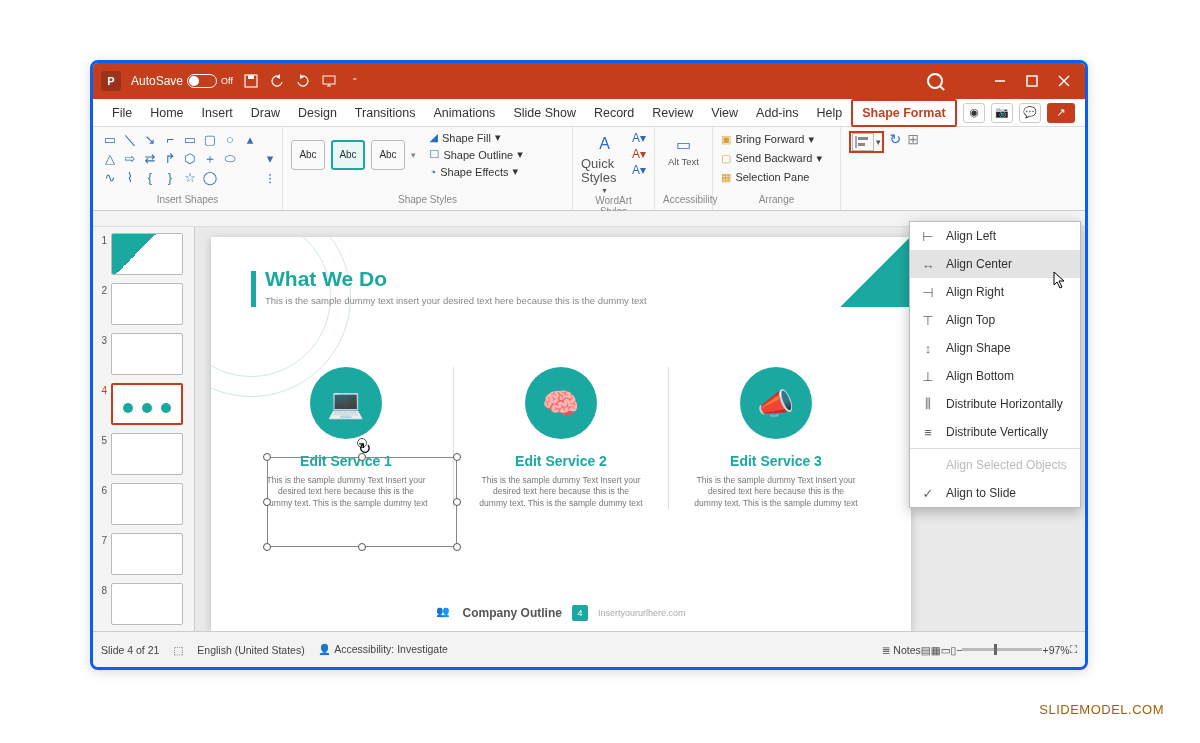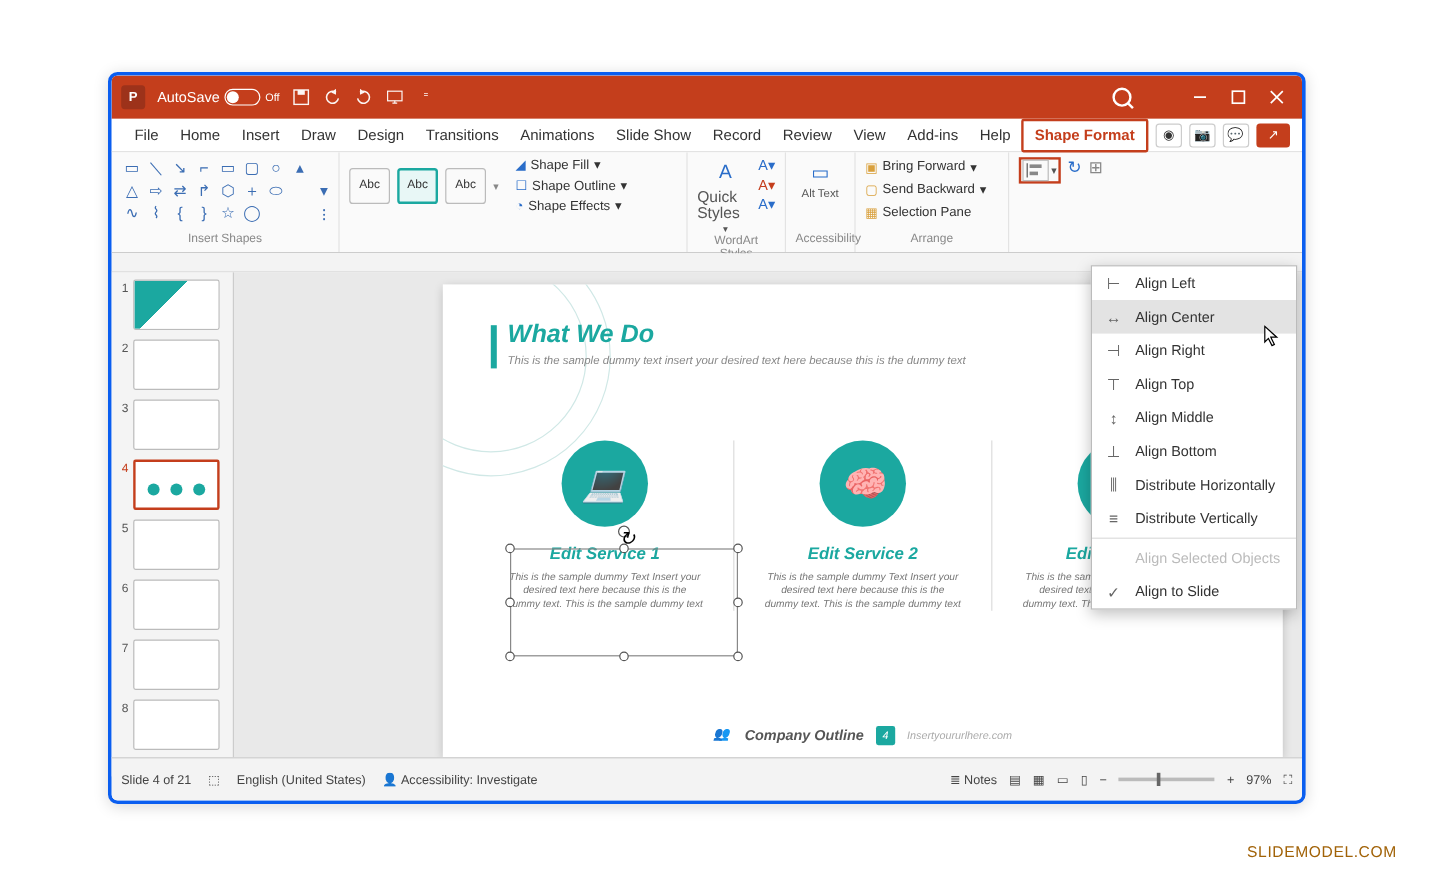--- a/index.html
+++ b/index.html
@@ -53,21 +53,21 @@
 
   
   .main { display:flex; height:calc(100% - 36px - 28px - 84px - 16px - 20px); background:#e9e9e9; position:relative;}
   .thumbs { width:102px; background:#f4f4f4; border-right:1px solid #ccc; overflow:hidden; padding:6px 4px; }
   .thumb-row { display:flex; align-items:flex-start; gap:4px; margin-bottom:8px; }
   .thumb-num { width:10px; font-size:10px; color:#555; text-align:right; padding-top:2px;}
   .thumb { width:72px; height:42px; background:#fff; border:1px solid #bbb; border-radius:2px; position:relative; overflow:hidden;}
   .thumb.active { border:2px solid #c43e1c; }
   .thumb-num.active { color:#c43e1c; }
 
-  .canvas-wrap { flex:1; display:flex; align-items:flex-start; justify-content:flex-end; padding:10px 16px; overflow:hidden; position:relative;font-style:italic;}
+  .canvas-wrap { flex:1; display:flex; align-items:flex-start; justify-content:flex-start; padding:10px 16px; overflow:hidden; position:relative;}
   .slide { width:700px; height:394px; background:#fff; box-shadow:0 2px 8px rgba(0,0,0,0.2); position:relative; overflow:hidden;}
   .corner-tri { position:absolute; right:0; top:0; width:70px; height:70px; background:linear-gradient(135deg, transparent 49%, #1ba8a0 50%);}
   .circle-deco { position:absolute; left:-60px; top:-40px; width:200px; height:200px; border:1px solid #d0e8e6; border-radius:50%; }
   .slide-title-bar { position:absolute; left:40px; top:34px; width:5px; height:36px; background:#1ba8a0;}
   .slide-title { position:absolute; left:54px; top:30px; font-size:21px; font-weight:700; color:#1ba8a0;}
   .slide-sub { position:absolute; left:54px; top:58px; font-size:9.5px; color:#888;}
   .services { position:absolute; left:40px; top:130px; width:620px; display:flex; justify-content:space-between;}
   .service { width:190px; text-align:center; }
   .service-icon { width:72px; height:72px; background:#1ba8a0; border-radius:50%; margin:0 auto 14px; display:flex; align-items:center; justify-content:center; color:#fff; font-size:30px;}
   .service-h { font-size:14px; font-weight:700; color:#1ba8a0; margin-bottom:6px;}
@@ -85,21 +85,21 @@
   .dropdown { position:absolute; right:4px; top:158px; width:172px; background:#fff; border:1px solid #bbb; box-shadow:0 4px 12px rgba(0,0,0,0.25); z-index:50; font-size:12px; }
   .dd-item { height:28px; display:flex; align-items:center; gap:10px; padding:0 10px; color:#333;}
   .dd-item:hover, .dd-item.hover { background:#e3e3e3;}
   .dd-sep { height:1px; background:#ddd; margin:2px 0;}
   .dd-item.disabled { color:#bbb;}
   .dd-ico { width:16px; height:16px; display:flex; align-items:center; justify-content:center; color:#666; font-size:13px;}
   .dd-check::before { content:"✓"; }
 
   
   .statusbar { position:absolute; bottom:0; left:0; right:0; height:36px; background:#f3f3f3; border-top:1px solid #ccc; display:flex; align-items:center; font-size:10.5px; color:#444; padding:0 8px; gap:14px;}
-  .status-right { margin-left:auto; display:flex; align-items:center; gap:10px;}
+  .status-right { margin-left:auto; display:flex; align-items:center; gap:0;}
   .zoom-slider { width:80px; height:3px; background:#bbb; position:relative;}
   .zoom-slider::after { content:""; position:absolute; left:40%; top:-4px; width:3px; height:11px; background:#666;}
 
   .watermark { position:absolute; right:36px; bottom:26px; font-size:13px; color:#a16207; letter-spacing:0.5px;}
   .cursor-arrow { position:absolute; width:14px; height:18px; z-index:60;}
 </style>
 </head>
 <body>
 
 <div class="outer-frame">
@@ -216,20 +216,21 @@
         <div class="style-box">Abc</div>
         <div class="style-box sel">Abc</div>
         <div class="style-box">Abc</div>
         <div style="font-size:9px;color:#888;">▾</div>
         <div class="style-opts">
           <div class="opt-row"><span style="color:#2a6dc9;">◢</span><span>Shape Fill</span> ▾</div>
           <div class="opt-row"><span style="color:#2a6dc9;">☐</span><span>Shape Outline</span> ▾</div>
           <div class="opt-row"><span style="color:#2a6dc9;">◔</span><span>Shape Effects</span> ▾</div>
         </div>
       </div>
+      <div class="rgroup-label">Shape Styles</div>
     </div>
 
     <div class="rgroup" style="width:82px;">
       <div style="display:flex; gap:4px; align-items:flex-start;">
         <div class="wa-col">
           <div class="wa-icon">A</div>
           <div style="font-size:13px;line-height:1.1;">Quick Styles</div>
           <div style="font-size:8px;">▾</div>
         </div>
         <div style="display:flex;flex-direction:column;gap:2px;font-size:12px;color:#2a6dc9;">
@@ -389,21 +390,21 @@
     <div class="dd-item">
         <span class="dd-ico">⊣</span>
         <span>Align Right</span>
       </div>
     <div class="dd-item">
         <span class="dd-ico">⊤</span>
         <span>Align Top</span>
       </div>
     <div class="dd-item">
         <span class="dd-ico">↕</span>
-        <span>Align Middle</span>
+        <span>Align Shape</span>
       </div>
     <div class="dd-item">
         <span class="dd-ico">⊥</span>
         <span>Align Bottom</span>
       </div>
     <div class="dd-item">
         <span class="dd-ico">⫼</span>
         <span>Distribute Horizontally</span>
       </div>
     <div class="dd-item">

